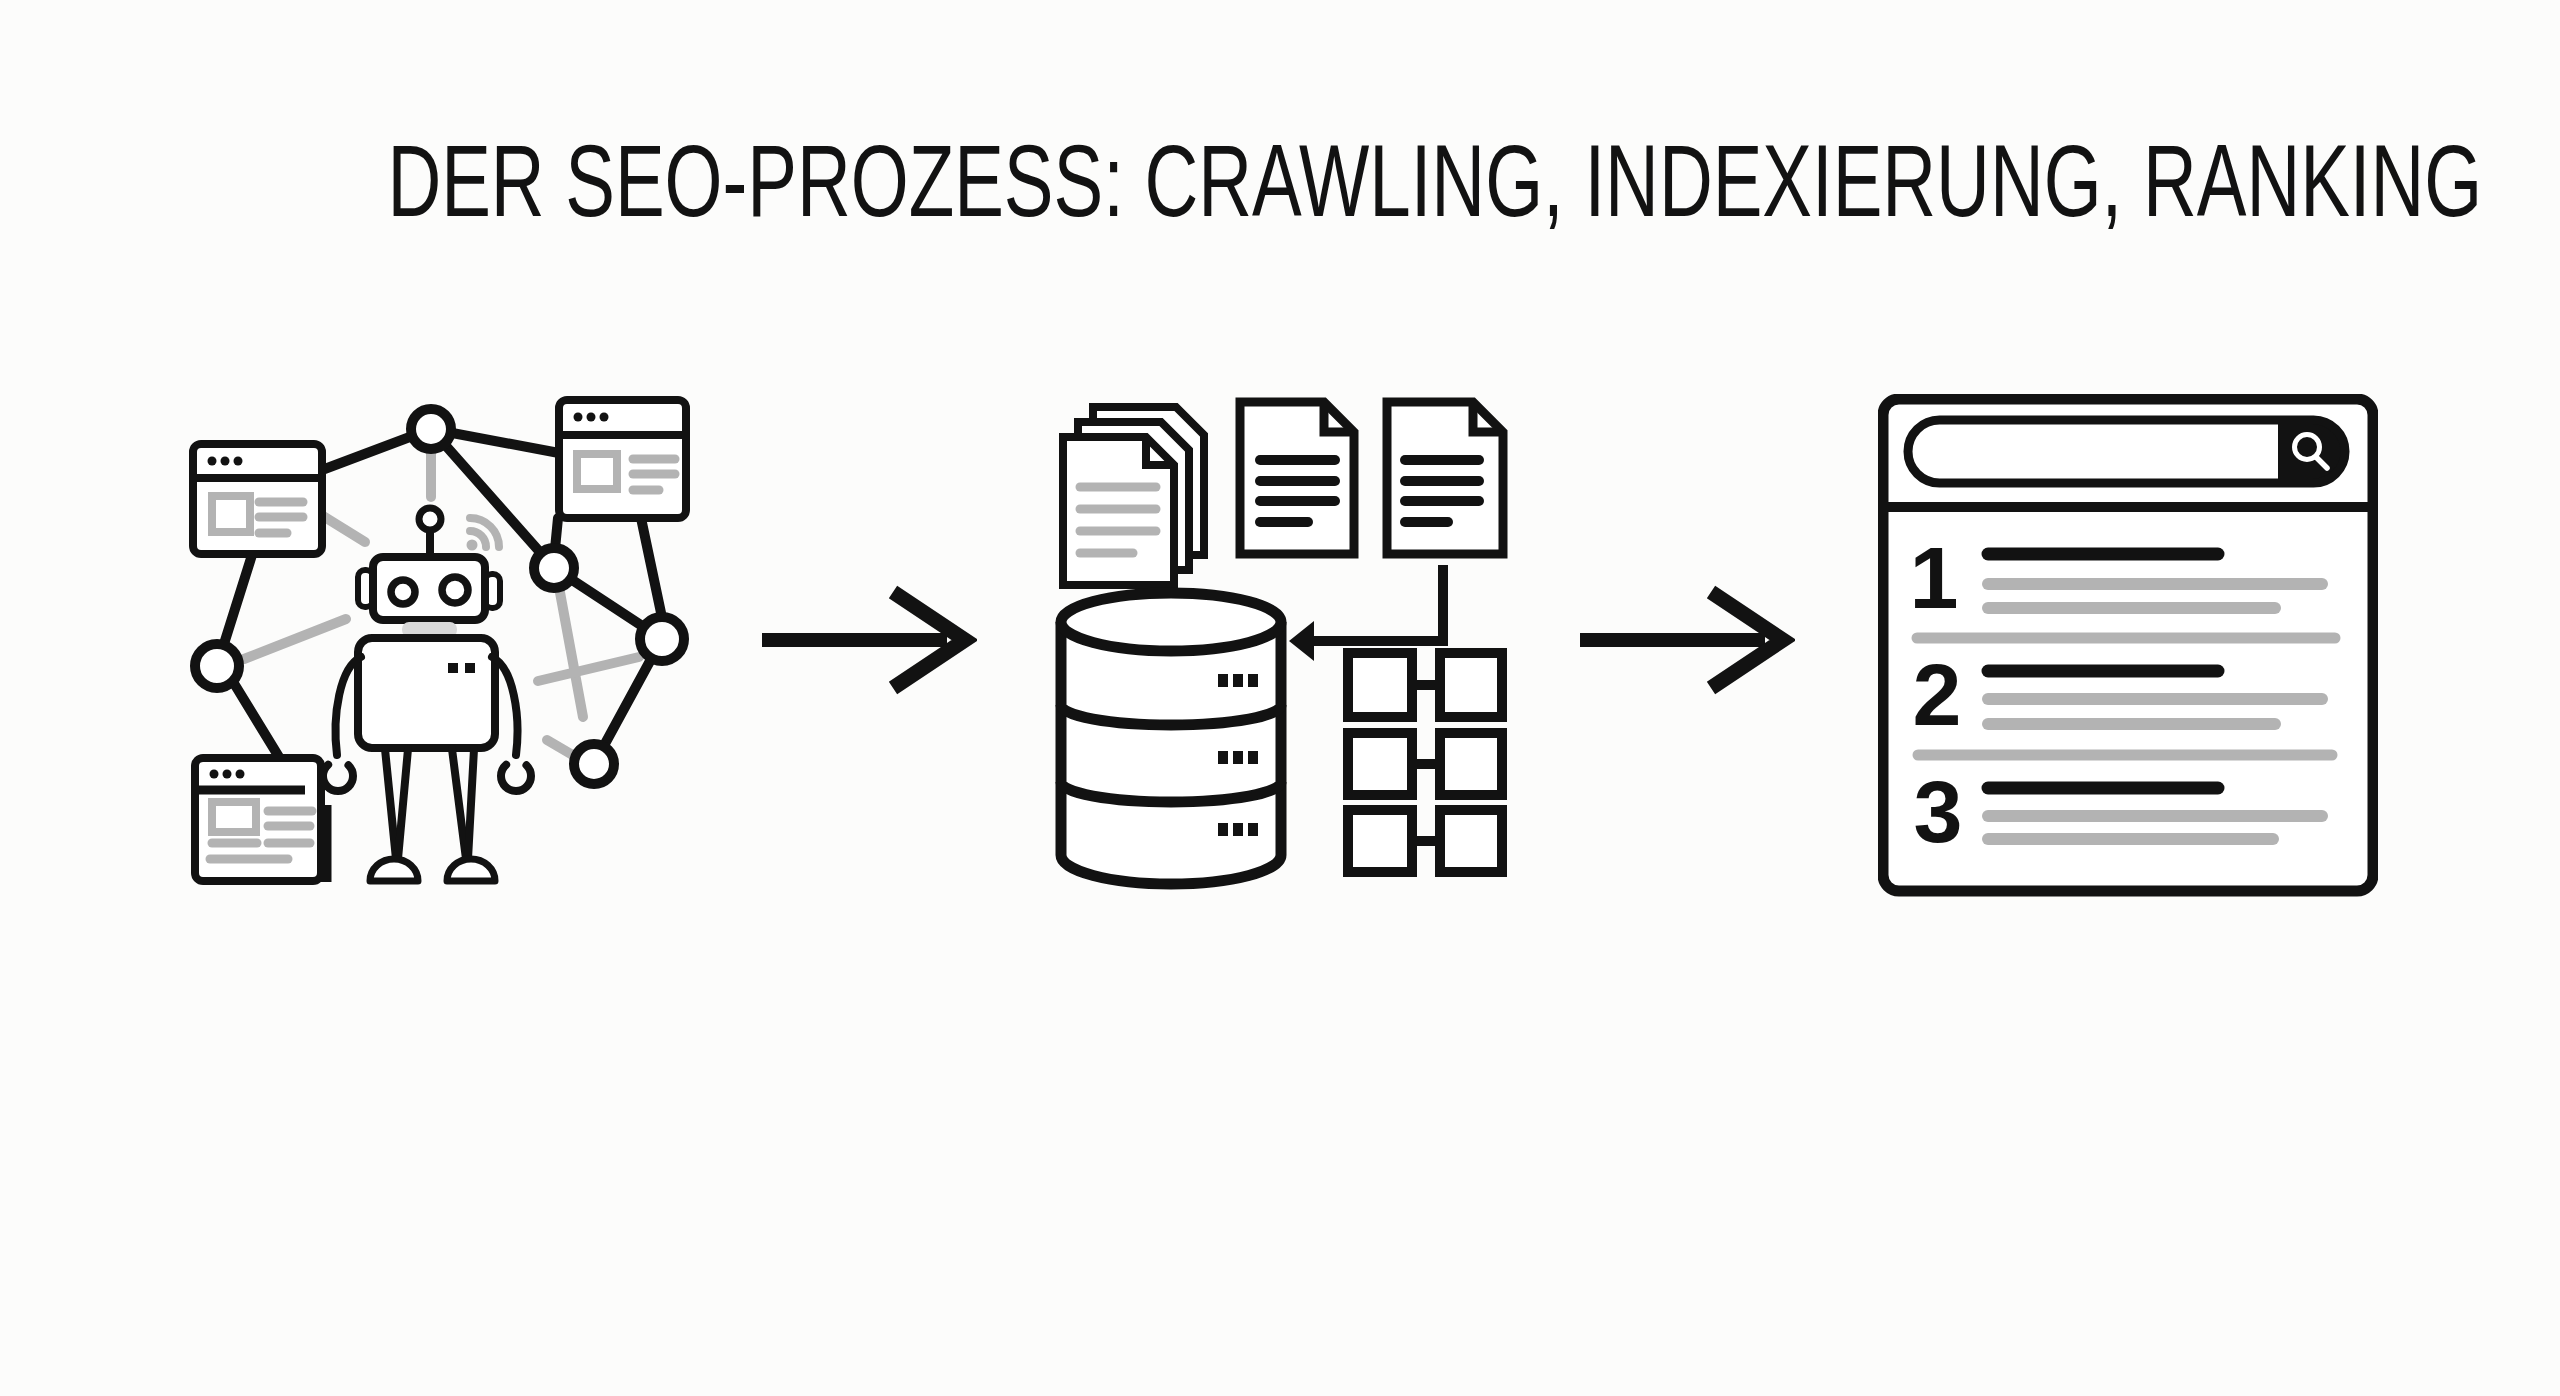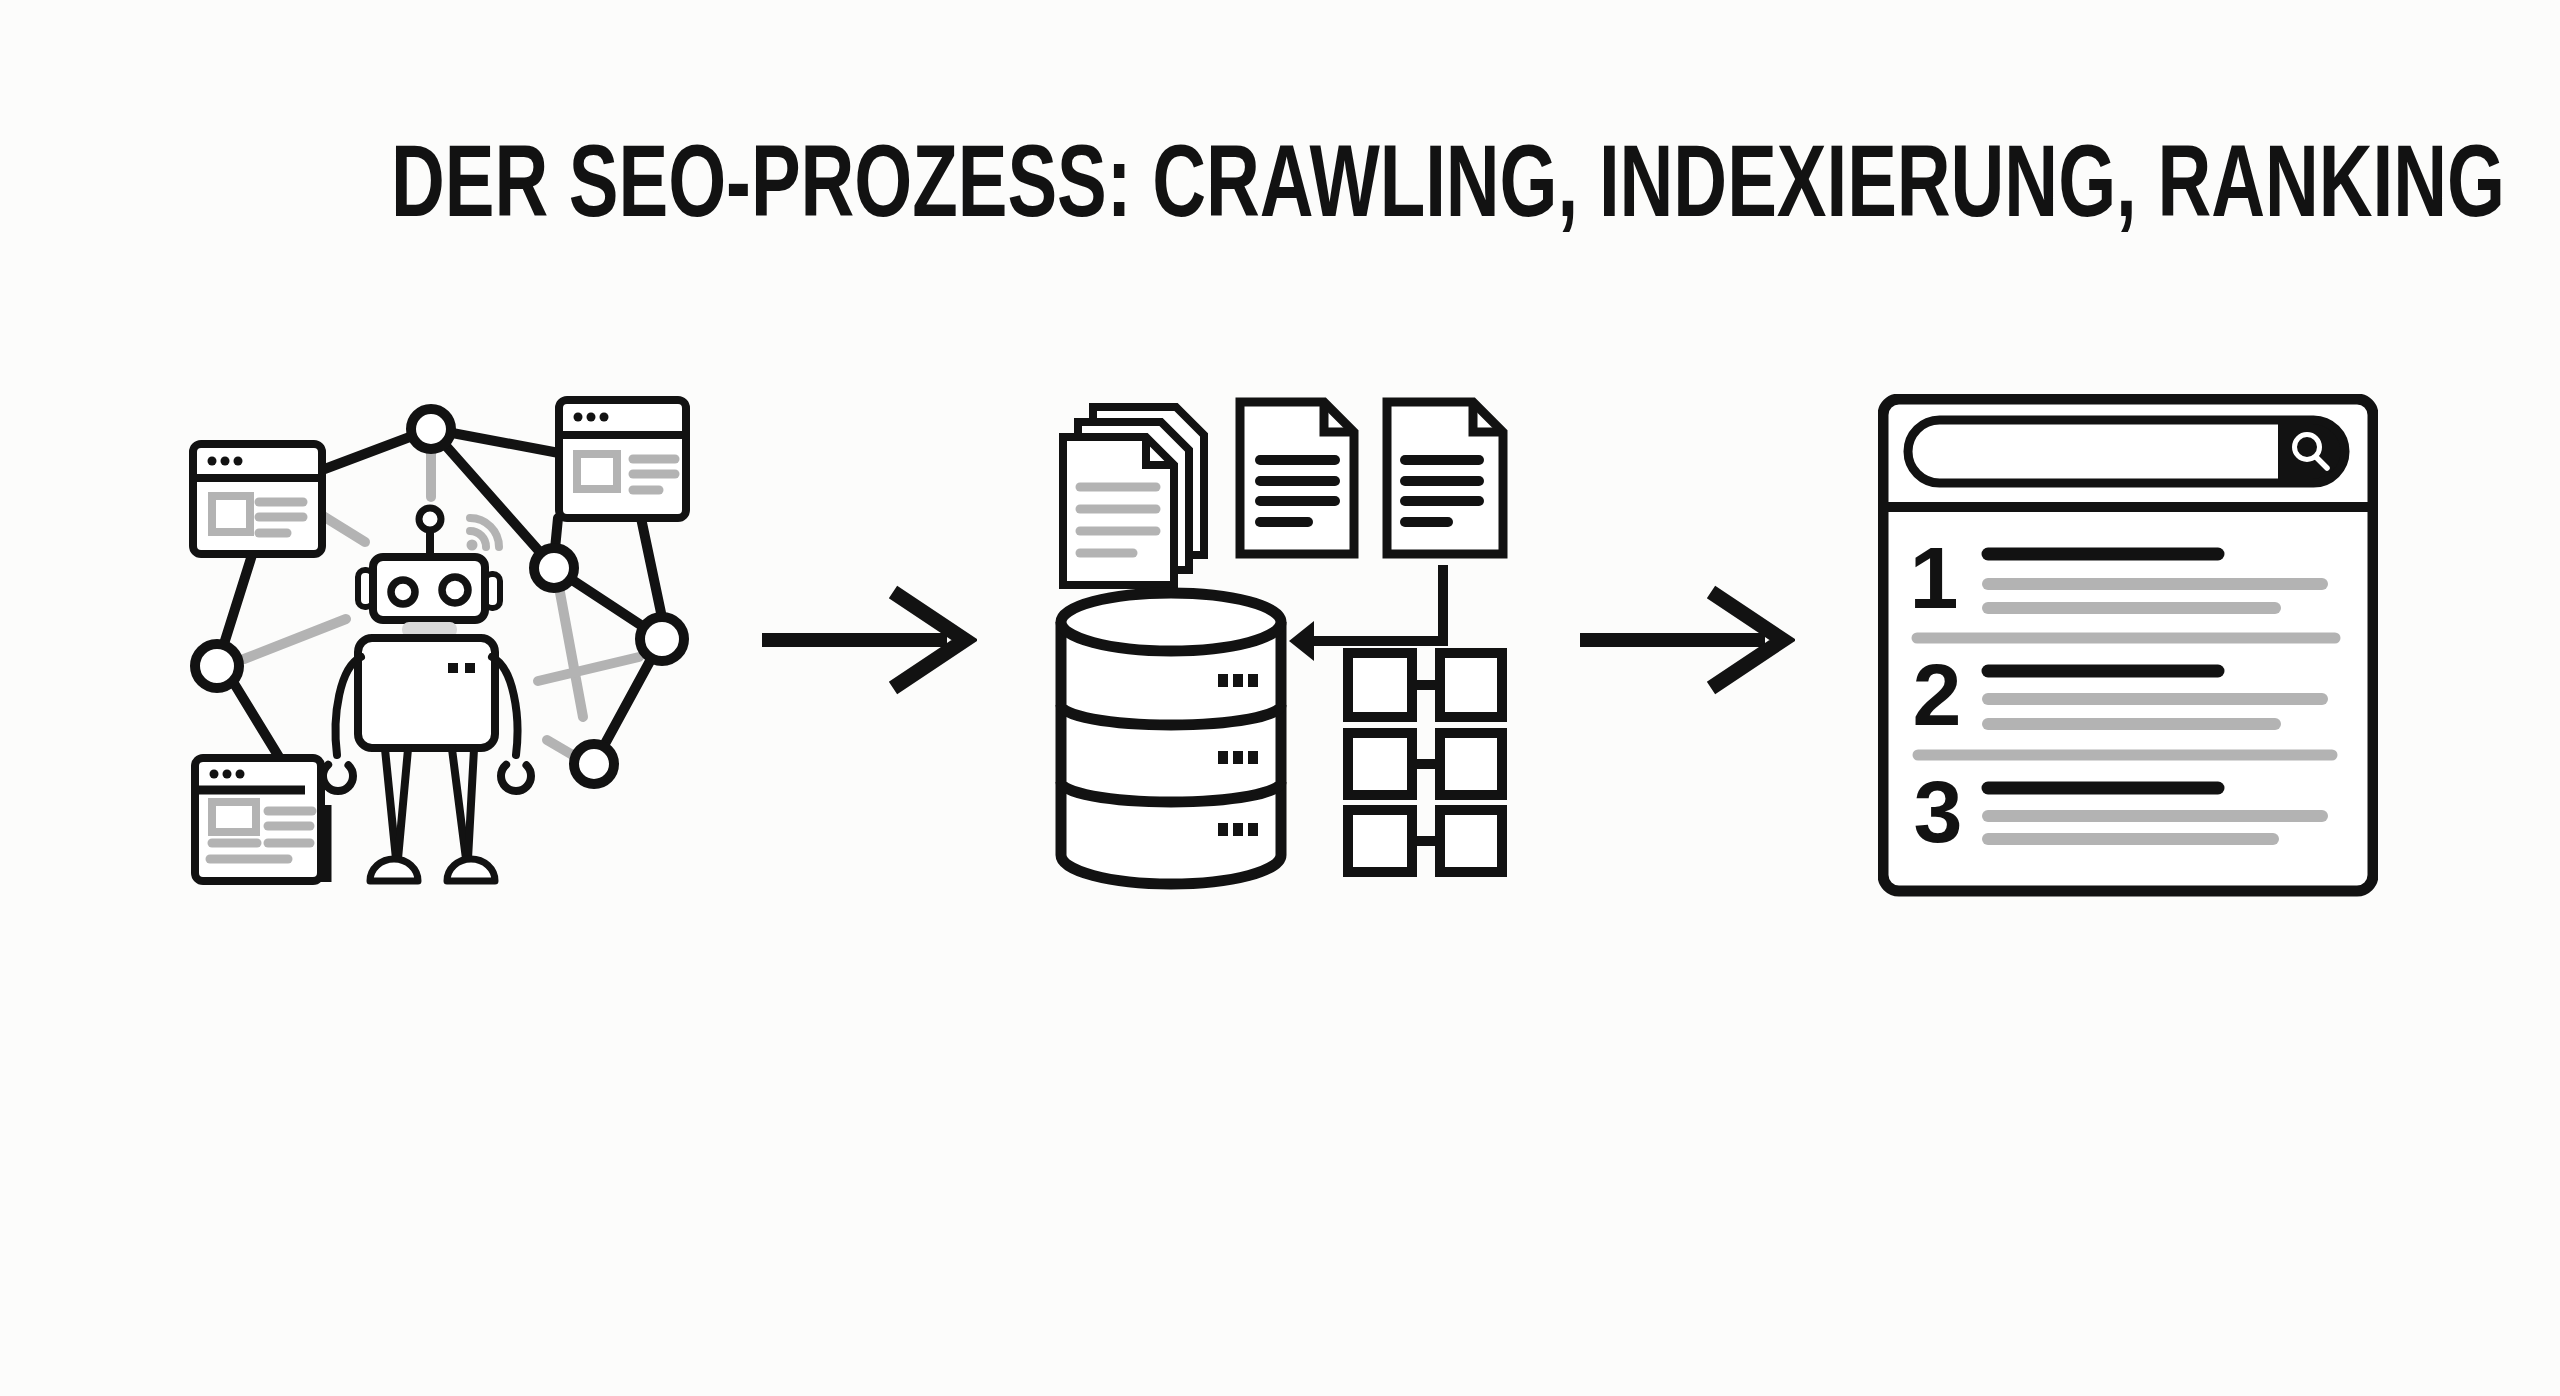--- a/index.html
+++ b/index.html
@@ -9,21 +9,21 @@
     --bg:#fcfcfb;
     --white:#ffffff;
   }
   *{margin:0;padding:0;box-sizing:border-box}
   body{background:#ffffff;font-family:"Liberation Sans",sans-serif}
   .canvas{position:relative;width:2560px;height:1396px;background:var(--bg);overflow:hidden}
 
   .title{
     position:absolute;left:0;right:0;top:121px;
     text-align:center;white-space:nowrap;
-    font-size:102px;font-weight:700;color:var(--ink);
+    font-size:102px;font-weight:400;color:var(--ink);
     line-height:120px;letter-spacing:0;
   }
   .title-inner{display:inline-block;transform:scaleX(.73);transform-origin:center}
 
   .stage,.connector{position:absolute}
   .stage-crawling{left:175px;top:385px;width:565px;height:530px}
   .stage-indexierung{left:1055px;top:395px;width:460px;height:500px}
   .stage-ranking{left:1878px;top:394px;width:500px;height:510px}
   .connector-1{left:762px;top:585px;width:215px;height:110px}
   .connector-2{left:1580px;top:585px;width:215px;height:110px}

